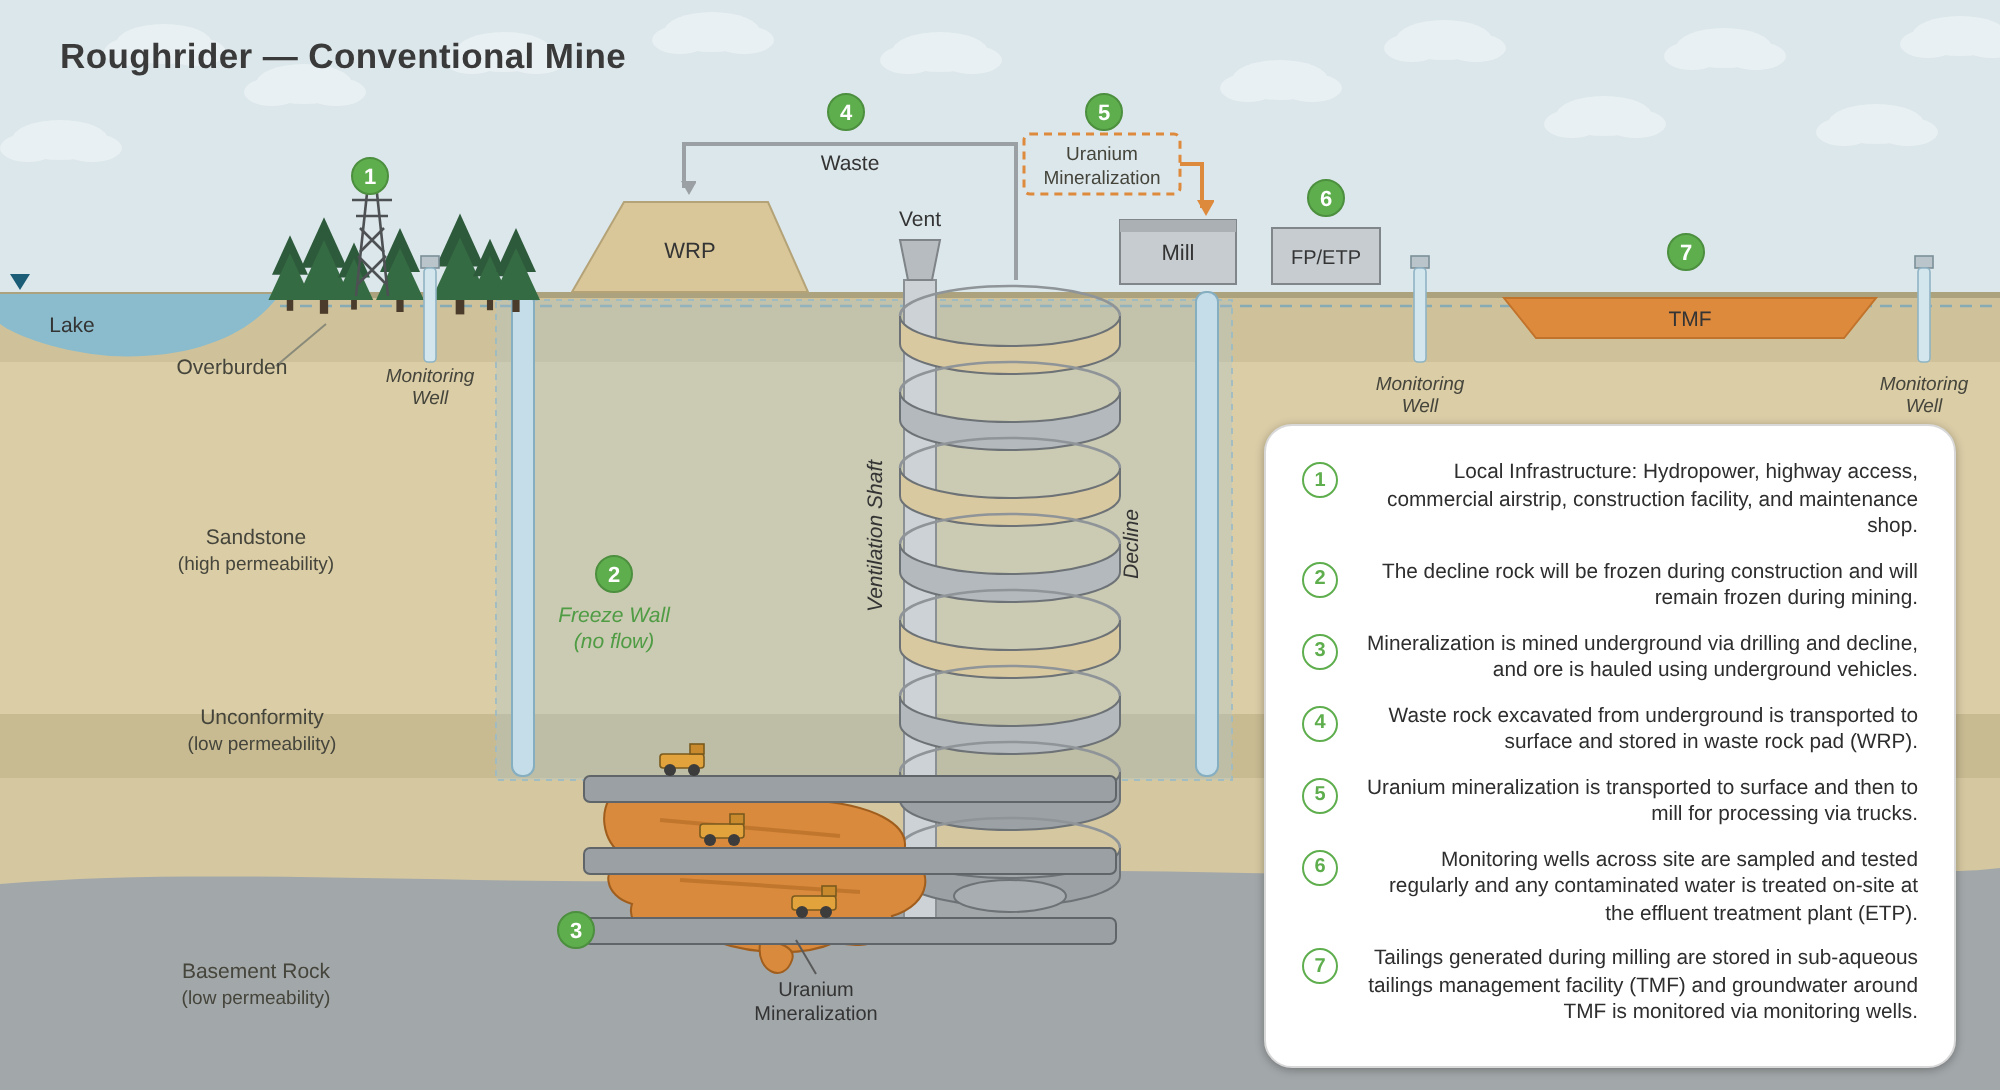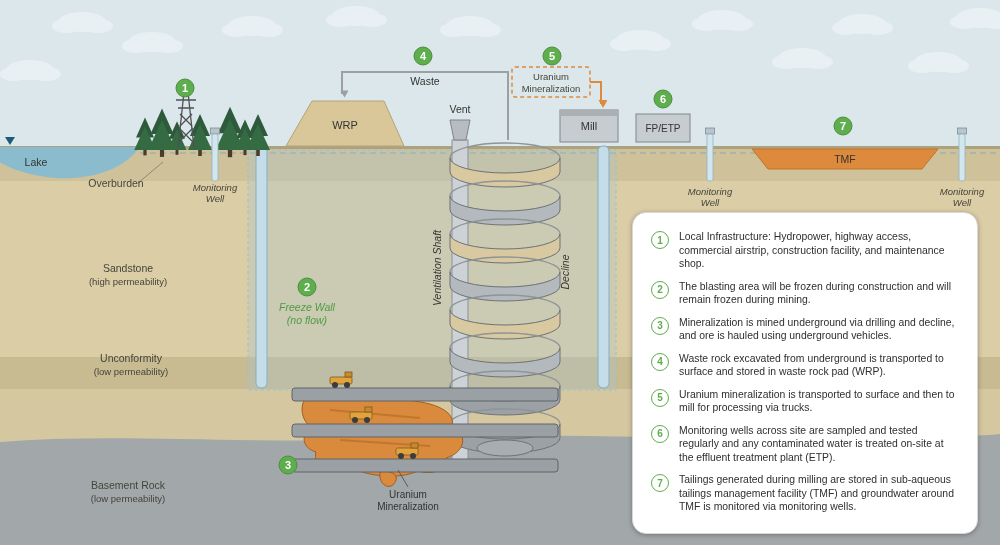--- a/index.html
+++ b/index.html
@@ -26,21 +26,21 @@
     background:#ffffff; border-radius:14px; box-sizing:border-box;
     padding:17px 18px 12px 18px;
     box-shadow:0 1px 5px rgba(0,0,0,.3); border:1px solid #d8d8d8;
   }
   .legend-item { display:flex; gap:10px; margin-bottom:9px; align-items:flex-start; }
   .lnum {
     flex:0 0 auto; width:16px; height:16px; border:1.6px solid #5fae4e; border-radius:50%;
     color:#5fae4e; font-size:10px; font-weight:bold;
     display:flex; align-items:center; justify-content:center; margin-top:1px;
   }
-  .ltext { font-size:10.4px; line-height:1.3; color:#2e2e2e; }
+  .ltext { font-size:10.4px; line-height:1.3; color:#2e2e2e;text-align:right; }
 </style>
 </head>
 <body>
 
 <div class="stage">
 
   <svg width="1000" height="545" viewBox="0 0 1000 545">
     <defs>
       <g id="cloud">
         <ellipse cx="0" cy="0" rx="24" ry="10"></ellipse>
@@ -210,29 +210,30 @@
       <text x="423" y="60" class="marker-num">4</text>
       <circle cx="552" cy="56" r="9" fill="#5fae4e" stroke="#4c8f3e"></circle>
       <text x="552" y="60" class="marker-num">5</text>
       <circle cx="663" cy="99" r="9" fill="#5fae4e" stroke="#4c8f3e"></circle>
       <text x="663" y="103" class="marker-num">6</text>
       <circle cx="843" cy="126" r="9" fill="#5fae4e" stroke="#4c8f3e"></circle>
       <text x="843" y="130" class="marker-num">7</text>
     </g>
   </svg>
 
+  <div class="title">Roughrider — Conventional Mine</div>
 
   <div class="legend">
     <div class="legend-item">
       <span class="lnum">1</span>
       <span class="ltext">Local Infrastructure: Hydropower, highway access, commercial airstrip, construction facility, and maintenance shop.</span>
     </div>
     <div class="legend-item">
       <span class="lnum">2</span>
-      <span class="ltext">The blasting area will be frozen during construction and will remain frozen during mining.</span>
+      <span class="ltext">The decline rock will be frozen during construction and will remain frozen during mining.</span>
     </div>
     <div class="legend-item">
       <span class="lnum">3</span>
       <span class="ltext">Mineralization is mined underground via drilling and decline, and ore is hauled using underground vehicles.</span>
     </div>
     <div class="legend-item">
       <span class="lnum">4</span>
       <span class="ltext">Waste rock excavated from underground is transported to surface and stored in waste rock pad (WRP).</span>
     </div>
     <div class="legend-item">

